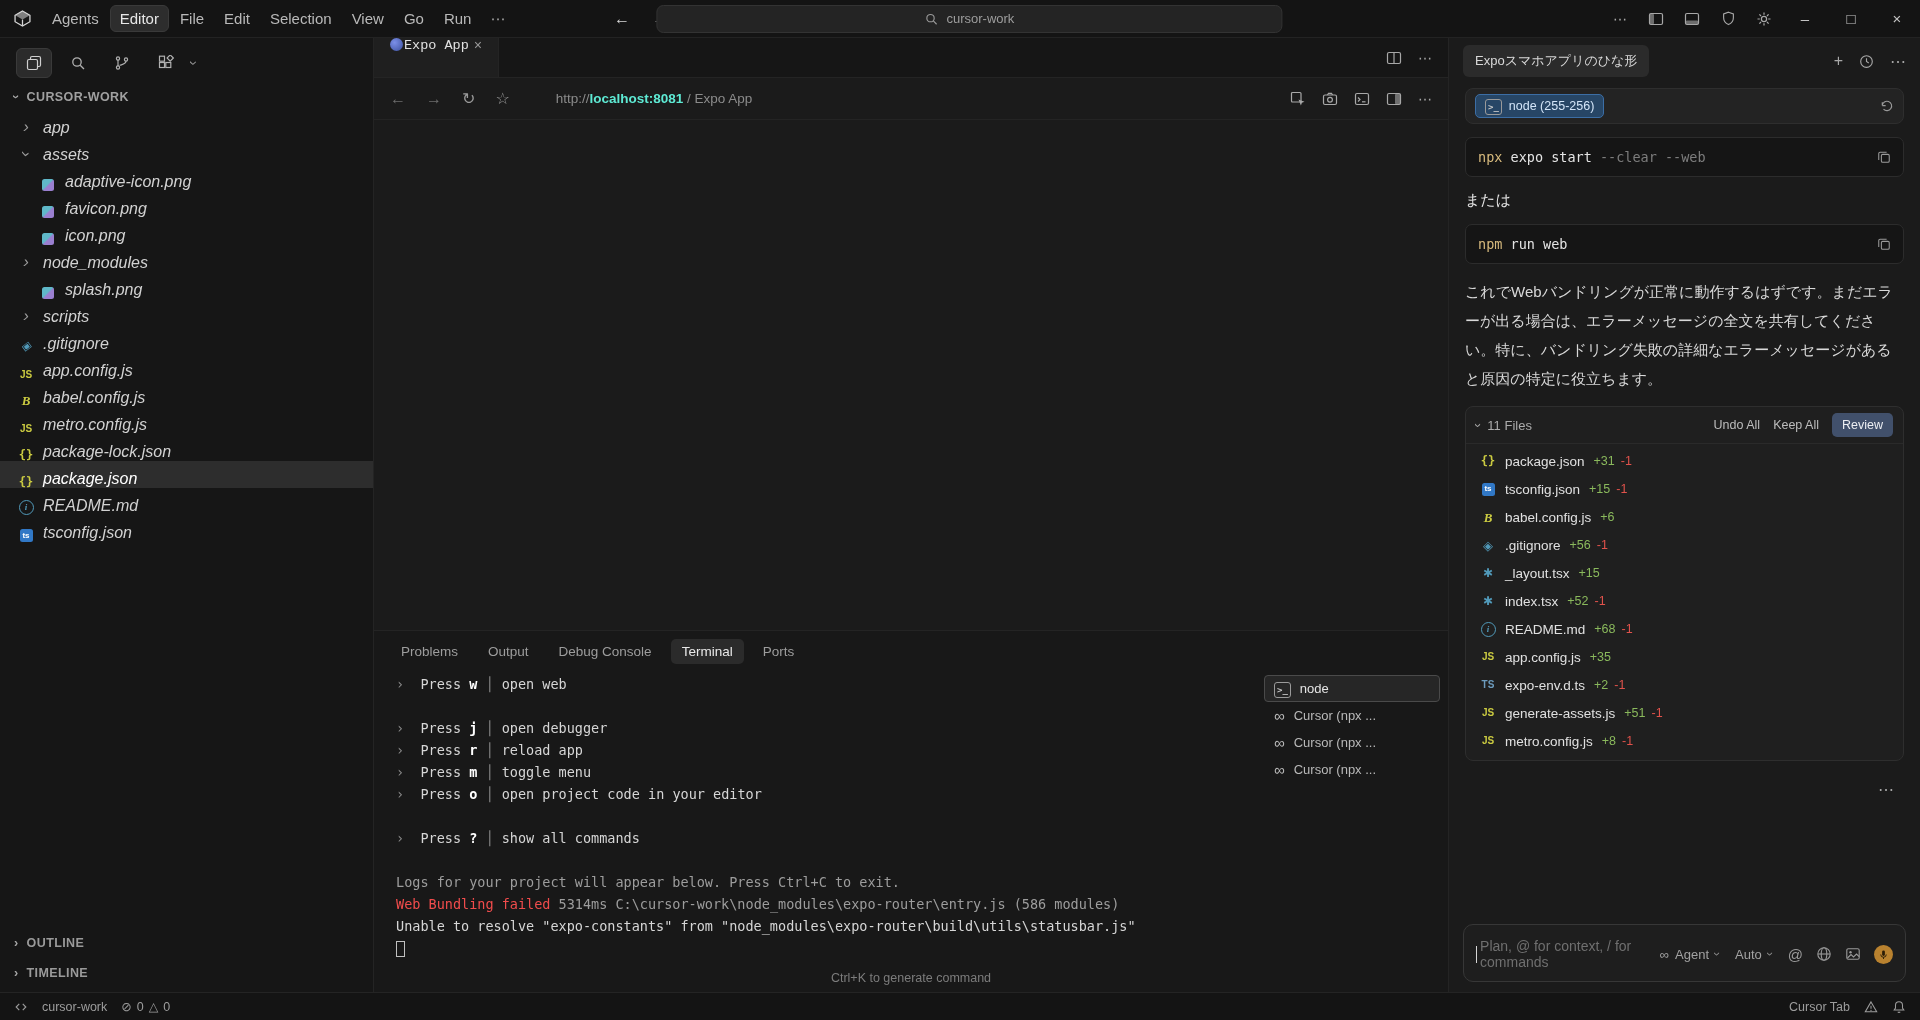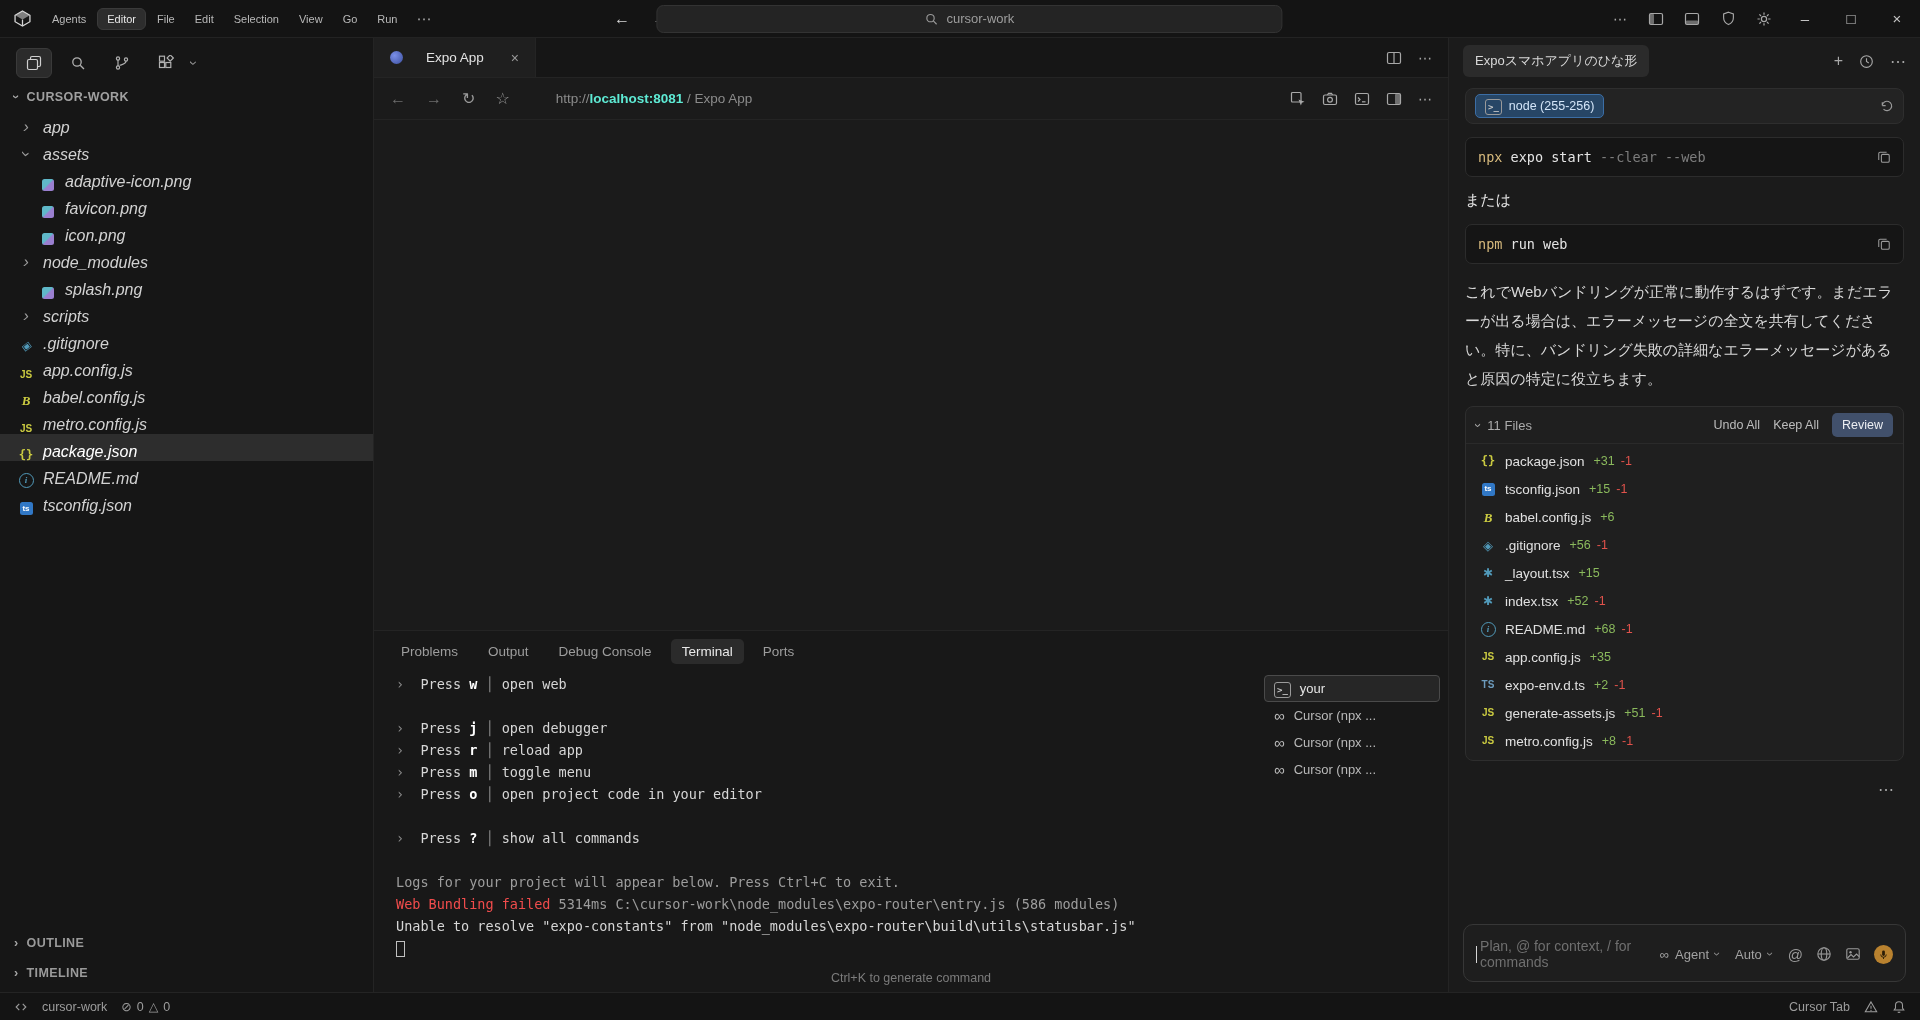--- a/index.html
+++ b/index.html
@@ -5,21 +5,21 @@
   * { margin:0; padding:0; box-sizing:border-box; }
   html,body { width:1920px; height:1020px; overflow:hidden; }
   body { background:#161616; color:#cccccc; font-family:"Liberation Sans",sans-serif; font-size:14px; }
   svg { display:block; }
   .window { display:flex; flex-direction:column; height:100%; }
 
   
   .titlebar { height:38px; background:#141414; border-bottom:1px solid #232323; display:flex; align-items:center; padding-left:14px; position:relative; flex:0 0 auto; }
   .logo { margin-right:12px; }
   .menus { display:flex; align-items:center; gap:2px; }
-  .menu-item { padding:4px 9px; color:#b9b9b9; font-size:11px; border-radius:6px; cursor:default; white-space:nowrap; }
+  .menu-item { padding:4px 9px; color:#b9b9b9; font-size:15px; border-radius:6px; cursor:default; white-space:nowrap; }
   .menu-item.boxed { background:#2d2d2d; color:#e8e8e8; border:1px solid #3a3a3a; }
   .glyph { color:#a6a6a6; }
   .menu-ellipsis { padding:0 10px; font-size:15px; }
   .tb-nav { position:absolute; left:614px; display:flex; gap:22px; font-size:16px; }
   .tb-nav .back { color:#d8d8d8; }
   .tb-nav .fwd { color:#6d6d6d; }
   .searchbox { position:absolute; left:50%; top:50%; transform:translate(-48.5%,-50%); width:626px; height:28px; background:#242424; border:1px solid #333333; border-radius:7px; display:flex; align-items:center; justify-content:center; gap:8px; color:#9d9d9d; font-size:13px; }
   .tb-right { margin-left:auto; display:flex; align-items:center; height:100%; }
   .tb-icon { width:36px; height:100%; display:flex; align-items:center; justify-content:center; color:#a8a8a8; }
   .win-btn { width:46px; height:100%; display:flex; align-items:center; justify-content:center; color:#c4c4c4; font-size:15px; }
@@ -50,21 +50,21 @@
   .ic.ts2::before { content:"TS"; color:#6d9cbe; font:700 10px/1 "Liberation Sans",sans-serif; }
   .ic.diamond::before { content:"◈"; color:#519aba; font-size:13px; }
   .ic.babel::before { content:"B"; color:#cbcb41; font:italic 700 13px/1 "Liberation Serif",serif; }
   .ic.react::before { content:"✱"; color:#519aba; font-size:12px; }
   .sidebar-footer { margin-top:auto; padding-bottom:4px; flex:0 0 auto; }
   .footer-row { height:30px; display:flex; align-items:center; gap:8px; padding-left:14px; color:#9a9a9a; font-weight:700; font-size:12.5px; letter-spacing:.4px; }
 
   
   .editor-col { flex:1; display:flex; flex-direction:column; min-width:0; background:#1b1b1b; }
   .tabbar { height:40px; background:#161616; border-bottom:1px solid #242424; display:flex; align-items:stretch; flex:0 0 auto; }
-  .tab { display:flex; align-items:center; gap:23px; padding:0 16px; background:#1f1f1f; color:#e2e2e2; font-size:13.5px; border-right:1px solid #242424; }
+  .tab { display:flex; align-items:flex-start; gap:1px; padding:0 16px; background:#1f1f1f; color:#e2e2e2; font-size:13.5px; border-right:1px solid #242424;font-family:Liberation Mono, monospace; }
   .favicon { width:13px; height:13px; border-radius:50%; background:radial-gradient(circle at 35% 35%,#7b8fe8,#3b4f9e); }
   .tab-close { color:#9a9a9a; margin-left:4px; font-size:14px; }
   .tab-actions { margin-left:auto; display:flex; align-items:center; gap:16px; padding:0 16px; color:#a8a8a8; }
   .browser-bar { height:42px; display:flex; align-items:center; padding:0 16px; background:#1b1b1b; border-bottom:1px solid #242424; color:#9a9a9a; flex:0 0 auto; }
   .nav-glyphs { display:flex; gap:20px; font-size:16px; align-items:center; }
   .nav-glyphs .dimmer { color:#6d6d6d; }
   .url { margin-left:46px; font-size:13.5px; white-space:nowrap; }
   .url .dim { color:#8b8b8b; } .url .wh { color:#5eead4; font-weight:700; }
   .browser-actions { margin-left:auto; display:flex; align-items:center; gap:16px; color:#a8a8a8; }
   .browser-content { flex:1; background:#1b1b1b; min-height:0; }
@@ -298,20 +298,24 @@
           <div class="tree-row">
             <span class="ic babel"></span>
             <span>babel.config.js</span>
           </div>
 
           <div class="tree-row">
             <span class="ic js"></span>
             <span>metro.config.js</span>
           </div>
 
+          <div class="tree-row">
+            <span class="ic json"></span>
+            <span>package-lock.json</span>
+          </div>
 
           <div class="tree-row selected">
             <span class="ic json"></span>
             <span>package.json</span>
           </div>
 
           <div class="tree-row">
             <span class="ic info"></span>
             <span>README.md</span>
           </div>
@@ -405,21 +409,21 @@
 
             <span class="panel-tab">Ports</span>
           </div>
         <div class="panel-tabs" style="position:absolute"></div>
         <div class="panel-body">
           <div class="terminal"><div class="term-line"><span class="d">›  </span><span class="w">Press </span><span class="b">w</span><span class="d"> │ </span><span class="w">open web</span></div><div class="term-line">&nbsp;</div><div class="term-line"><span class="d">›  </span><span class="w">Press </span><span class="b">j</span><span class="d"> │ </span><span class="w">open debugger</span></div><div class="term-line"><span class="d">›  </span><span class="w">Press </span><span class="b">r</span><span class="d"> │ </span><span class="w">reload app</span></div><div class="term-line"><span class="d">›  </span><span class="w">Press </span><span class="b">m</span><span class="d"> │ </span><span class="w">toggle menu</span></div><div class="term-line"><span class="d">›  </span><span class="w">Press </span><span class="b">o</span><span class="d"> │ </span><span class="w">open project code in your editor</span></div><div class="term-line">&nbsp;</div><div class="term-line"><span class="d">›  </span><span class="w">Press </span><span class="b">?</span><span class="d"> │ </span><span class="w">show all commands</span></div><div class="term-line">&nbsp;</div><div class="term-line"><span class="g">Logs for your project will appear below. Press Ctrl+C to exit.</span></div><div class="term-line"><span class="r">Web Bundling failed</span><span class="g"> 5314ms C:\cursor-work\node_modules\expo-router\entry.js (586 modules)</span></div><div class="term-line"><span class="w">Unable to resolve "expo-constants" from "node_modules\expo-router\build\utils\statusbar.js"</span></div><div class="term-line"><span class="cursor"></span></div></div>
           <div class="sessions">
 
               <div class="session-row selected">
                 <span class="sess-ic shell"></span>
-                <span>your</span>
+                <span>node</span>
               </div>
 
               <div class="session-row">
                 <span class="sess-ic inf"></span>
                 <span>Cursor (npx ...</span>
               </div>
 
               <div class="session-row">
                 <span class="sess-ic inf"></span>
                 <span>Cursor (npx ...</span>

